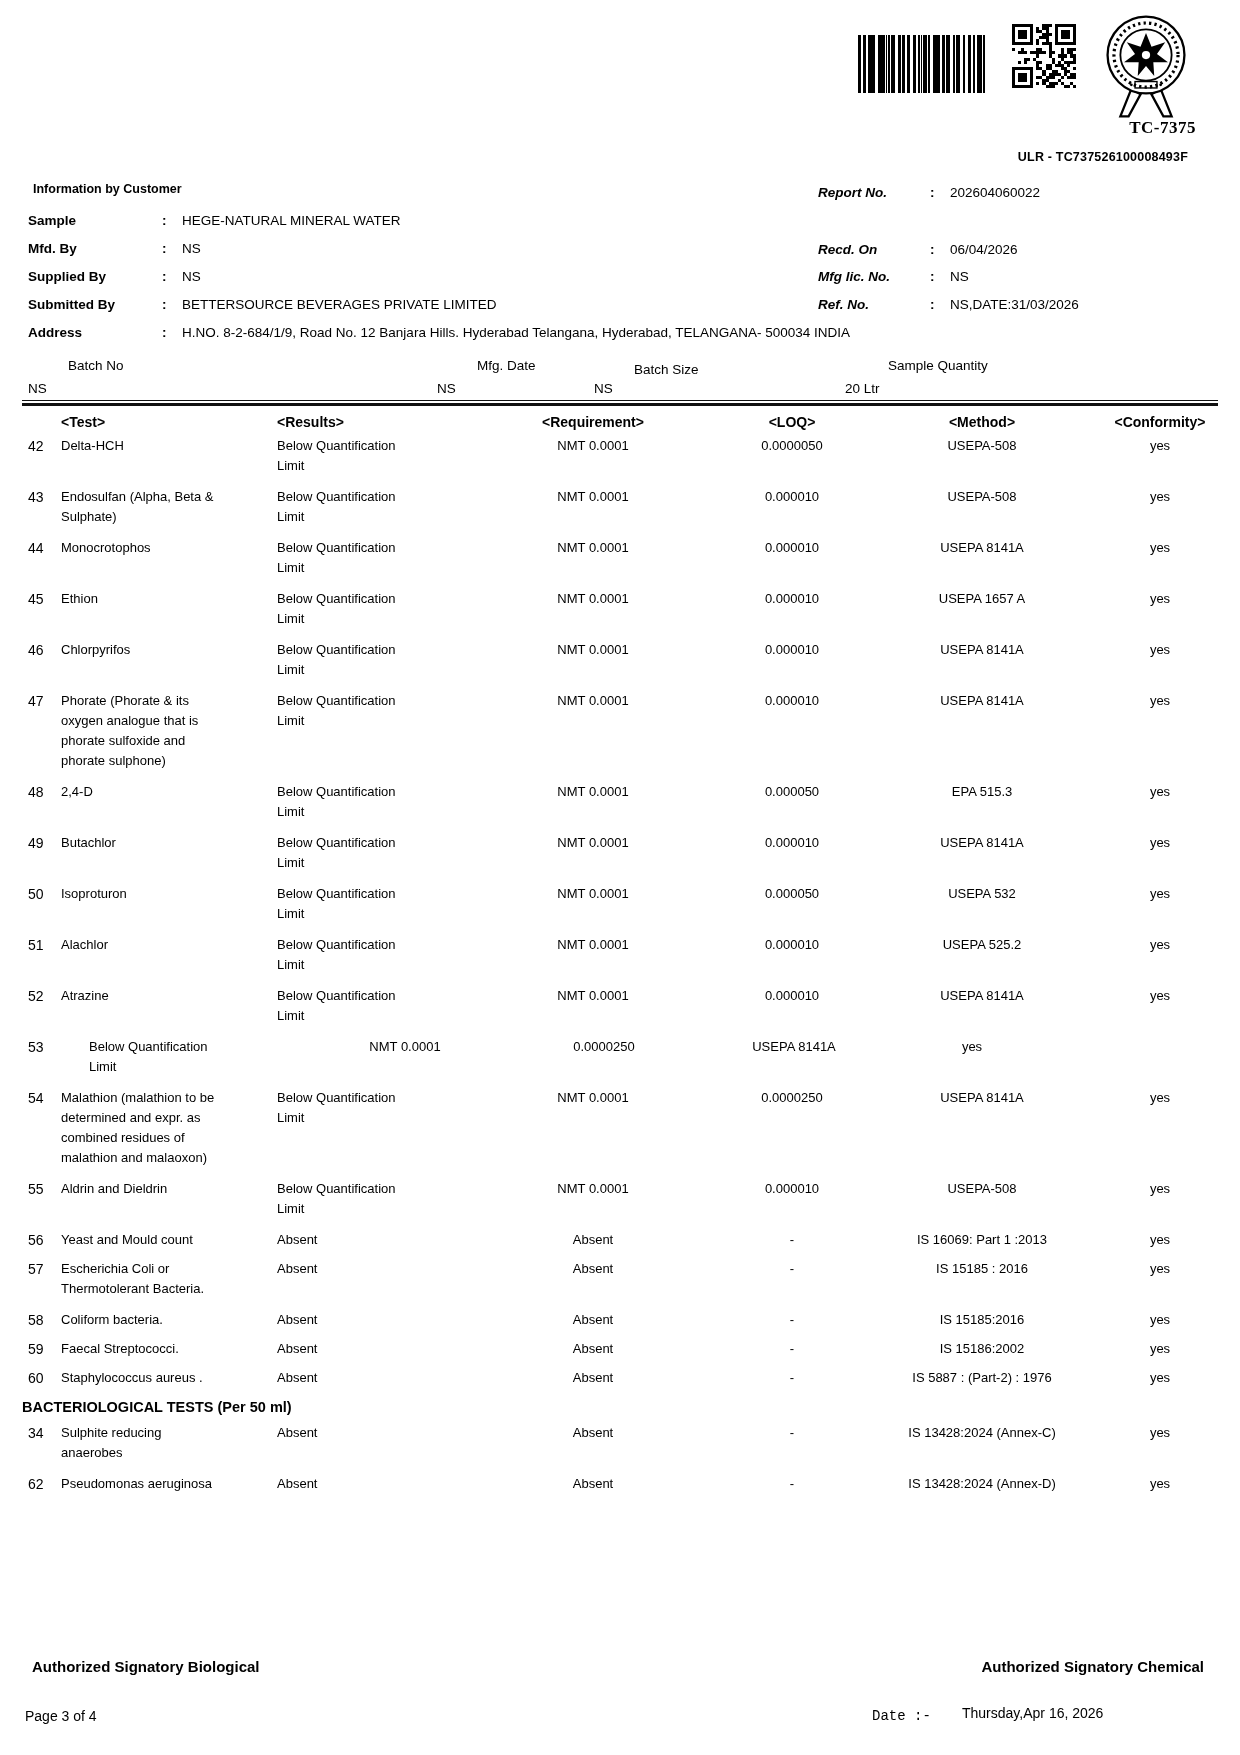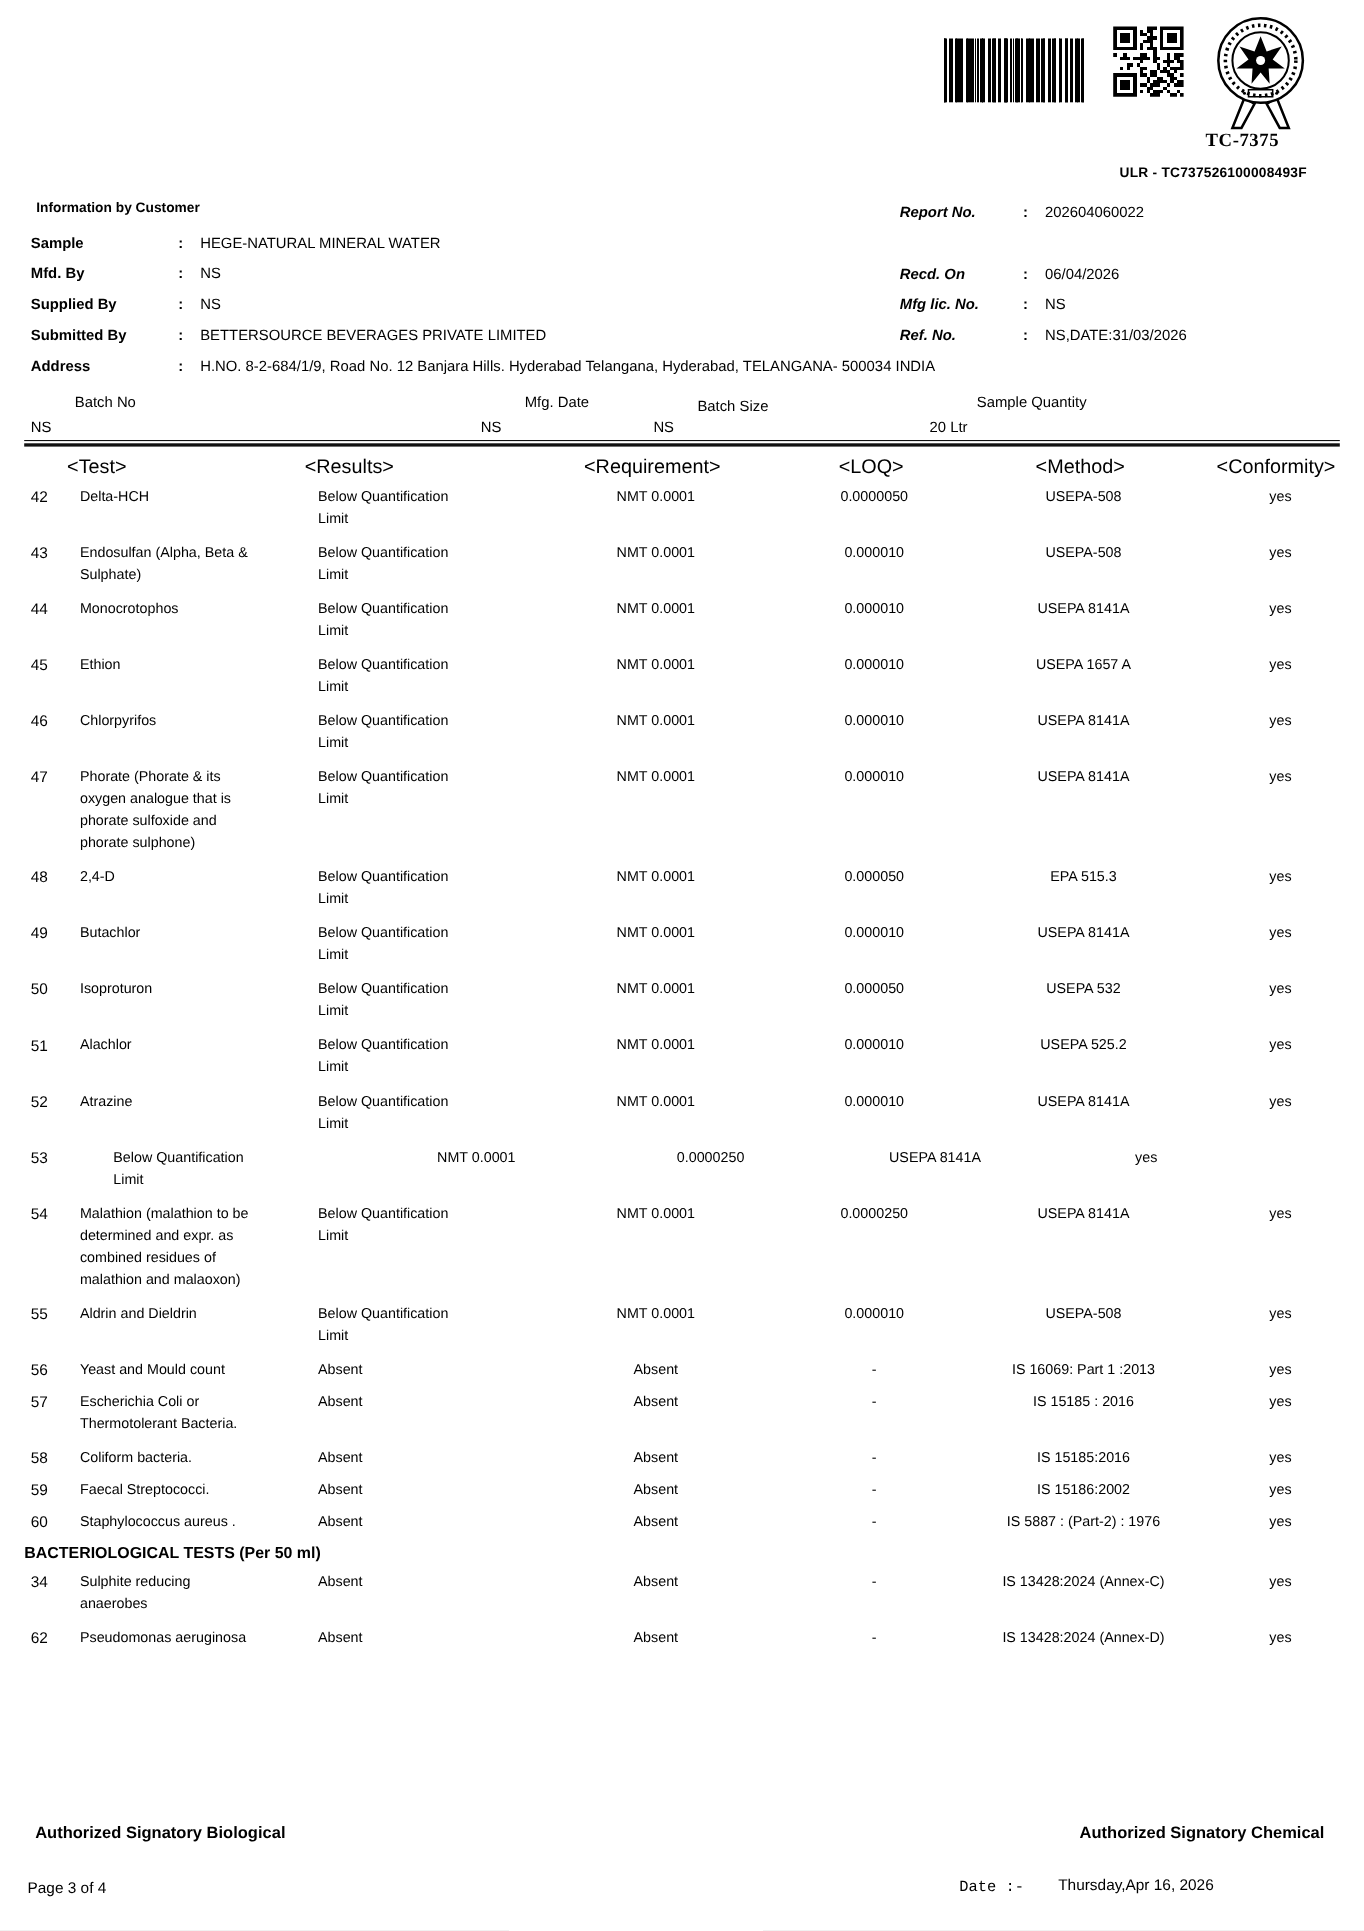--- a/index.html
+++ b/index.html
@@ -15,21 +15,21 @@
   
   .barcode{
     position:absolute;left:858px;top:35px;width:130px;height:58px;
     background-color:#fff;
     background-image:
       repeating-linear-gradient(90deg,#000 0 2px,rgba(0,0,0,0) 2px 5px),
       repeating-linear-gradient(90deg,#000 0 1px,rgba(0,0,0,0) 1px 7px),
       repeating-linear-gradient(90deg,#000 0 3px,rgba(0,0,0,0) 3px 11px);
   }
   .qr{position:absolute;left:1012px;top:24px;width:64px;height:64px;}
-  .nabl{position:absolute;left:1096px;top:12px;width:100px;text-align:left;}
+  .nabl{position:absolute;left:1096px;top:12px;width:100px;text-align:right;}
   .nabl svg{display:block;margin:0 auto;}
   .tc-code{
     font-family:"Liberation Serif","DejaVu Serif",serif;
     font-weight:bold;font-size:17px;letter-spacing:.5px;margin-top:-2px;
   }
   .ulr{
     position:absolute;top:150px;right:52px;
     font-weight:bold;font-size:12.5px;letter-spacing:.2px;
   }
   
@@ -46,22 +46,22 @@
   
   .batch-lbl{position:absolute;top:358px;font-weight:normal;font-size:13.5px;padding-left:40px;}
   .batch-val{position:absolute;top:381px;font-size:13.5px;}
   
   .rule{
     position:absolute;left:22px;top:400px;width:1196px;height:2px;
     border-top:1px solid #111;border-bottom:3px solid #111;
   }
   
   .tbl{position:absolute;left:25px;top:410px;width:1191px;font-size:13px;}
-  .t-head{display:flex;font-weight:normal;font-size:18px;padding:4px 0 6px 0;align-items:flex-end;}
-  .t-row{display:flex;align-items:flex-start;padding-bottom:11px;line-height:20px;gap:14px;}
+  .t-head{display:flex;font-weight:bold;font-size:14px;padding:4px 0 6px 0;align-items:flex-end;}
+  .t-row{display:flex;align-items:flex-start;padding-bottom:11px;line-height:20px;}
   .t-row.single{padding-bottom:9px;}
   .c-num{width:35px;padding-left:3px;box-sizing:border-box;font-size:14px;}
   .c-test{width:188px;padding-left:1px;box-sizing:border-box;white-space:pre-line;}
   .c-results{width:214px;padding-left:29px;box-sizing:border-box;white-space:pre-line;}
   .c-req{width:262px;text-align:center;}
   .c-loq{width:136px;text-align:center;}
   .c-method{width:244px;text-align:center;}
   .c-conf{width:112px;text-align:center;}
   .section-row{font-weight:bold;font-size:14.5px;line-height:20px;padding:0 0 6px 0;margin-left:-3px;}
   

